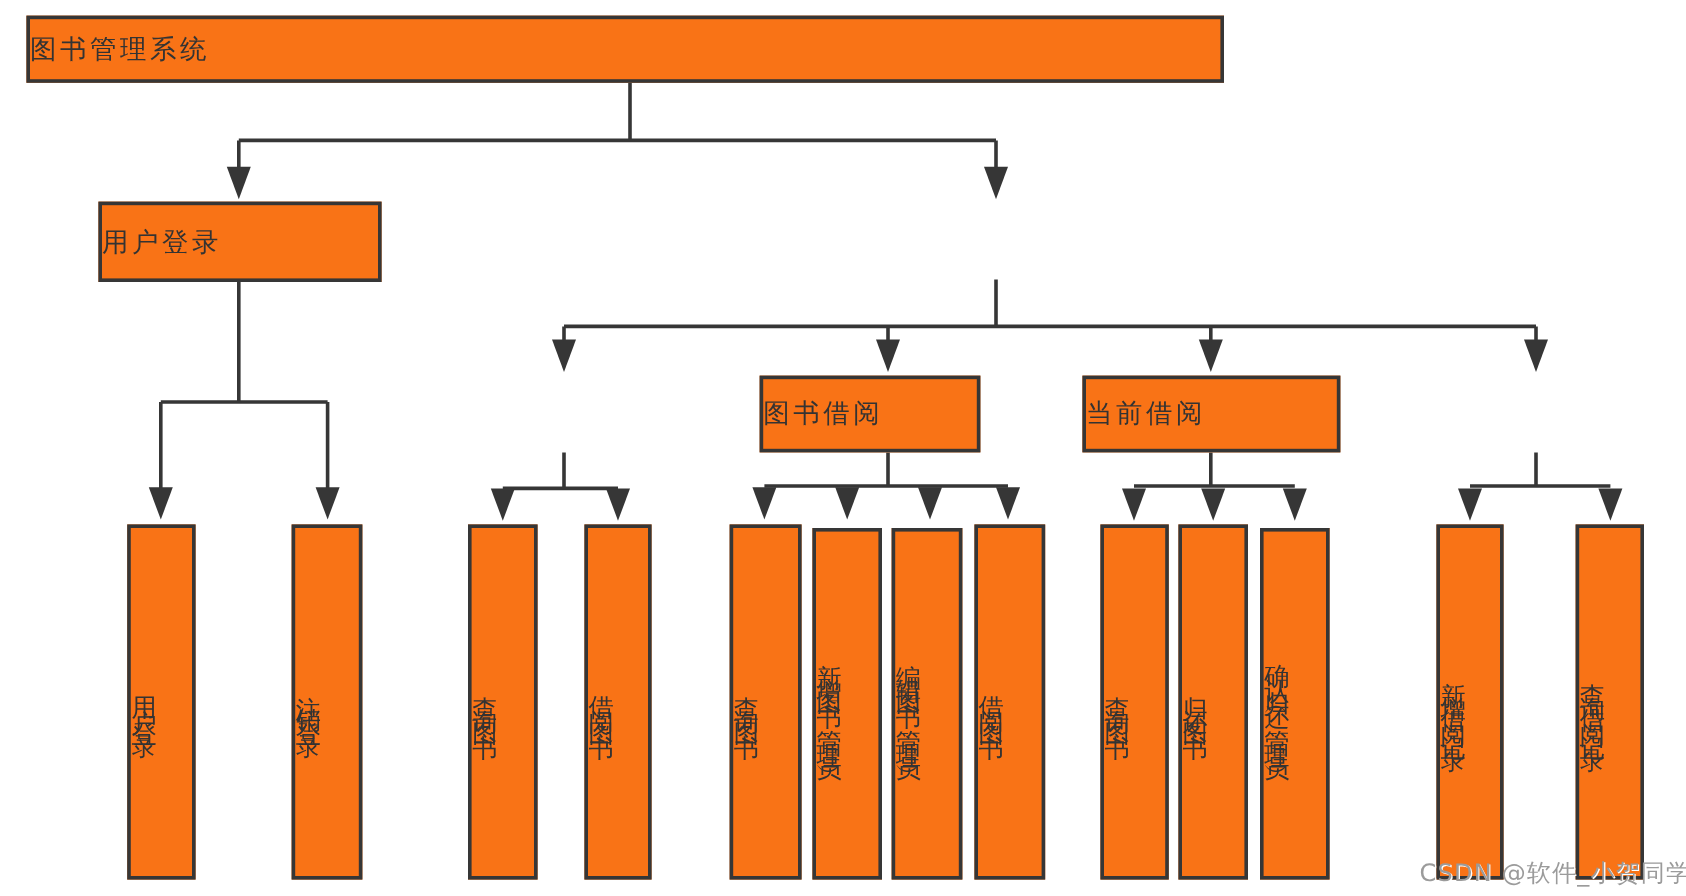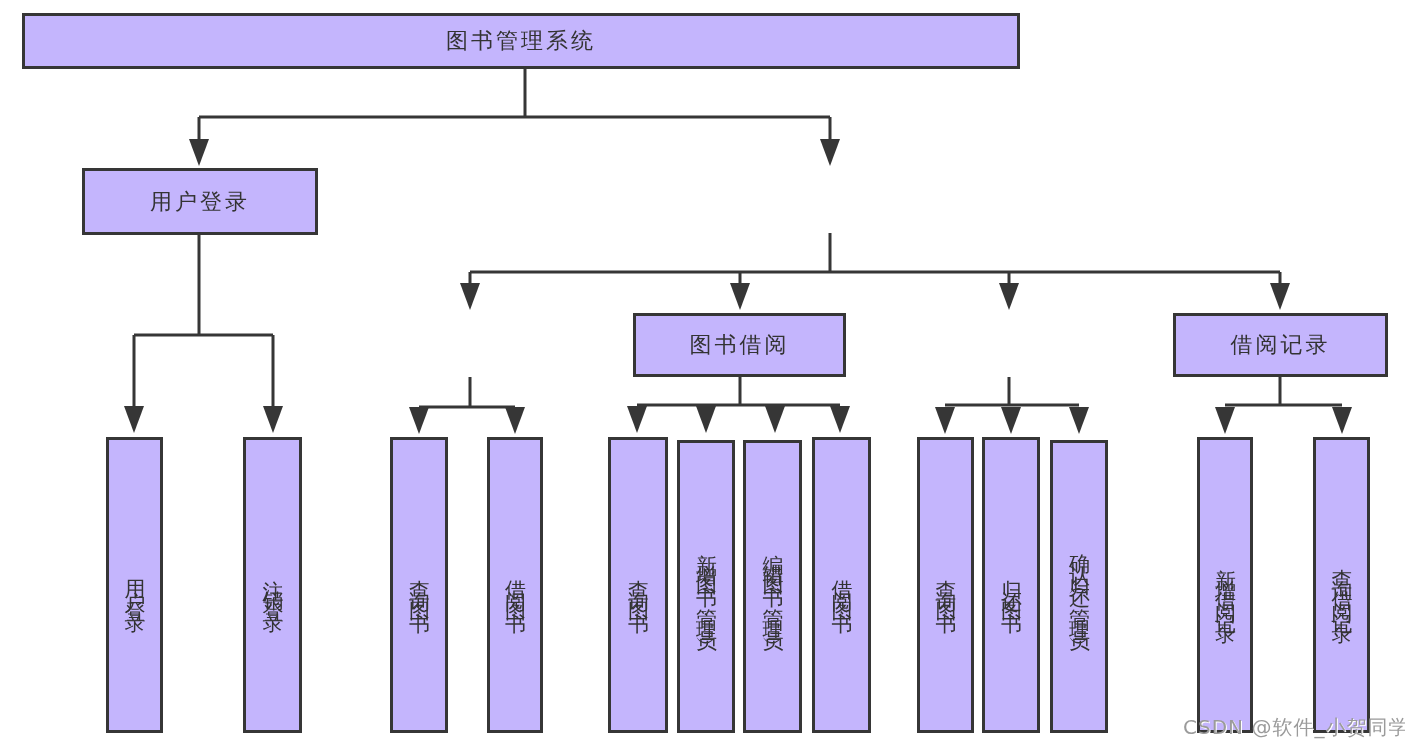--- a/index.html
+++ b/index.html
@@ -3,22 +3,22 @@
 <meta charset="utf-8">
 <style>
   html,body{margin:0;padding:0;background:#ffffff;}
   .canvas{
     position:relative;width:1405px;height:747px;background:#ffffff;
     font-family:"DejaVu Sans","Liberation Sans",sans-serif;color:#333333;
     overflow:hidden;
   }
   .connector-svg{position:absolute;left:0;top:0;width:1405px;height:747px;}
   .node{
-    position:absolute;box-sizing:border-box;background:#c4b5fd;
-    border:3px solid #363636;display:flex;align-items:center;justify-content:center;font-family:Liberation Serif, serif;
+    position:absolute;box-sizing:border-box;background:#f97316;
+    border:3px solid #363636;display:flex;align-items:center;font-family:Liberation Serif, serif;
   }
   .node.h span{font-size:22px;letter-spacing:3px;color:#333333;white-space:nowrap;}
   .node.v span{
     writing-mode:vertical-rl;text-orientation:mixed;
     font-size:21px;letter-spacing:11px;color:#333333;line-height:1;
   }
   .watermark{
     position:absolute;left:1183px;top:714px;z-index:5;
     font-size:20px;color:#9b9b9b;letter-spacing:1px;white-space:nowrap;
     text-shadow:1px 1px 0 #ffffff;
@@ -63,25 +63,25 @@
   </svg>
 
   <div class="node h" style="left:22px;top:13px;width:998px;height:56px">
     <span>图书管理系统</span>
   </div>
 
   <div class="node h" style="left:82px;top:168px;width:236px;height:67px">
     <span>用户登录</span>
   </div>
 
-  <div class="node h" style="left:633px;top:313px;width:213px;height:64px">
+  <div class="node h" style="left:633px;top:313px;width:184px;height:64px">
     <span>图书借阅</span>
   </div>
-  <div class="node h" style="left:1173px;top:313px;width:215px;height:64px">
-    <span>借阅记录</span>
+  <div class="node h" style="left:902px;top:313px;width:215px;height:64px">
+    <span>当前借阅</span>
   </div>
 
   <div class="node v" style="left:106px;top:437px;width:57px;height:296px">
     <span>用户登录</span>
   </div>
   <div class="node v" style="left:243px;top:437px;width:59px;height:296px">
     <span>注销登录</span>
   </div>
 
   <div class="node v" style="left:390px;top:437px;width:58px;height:296px">

